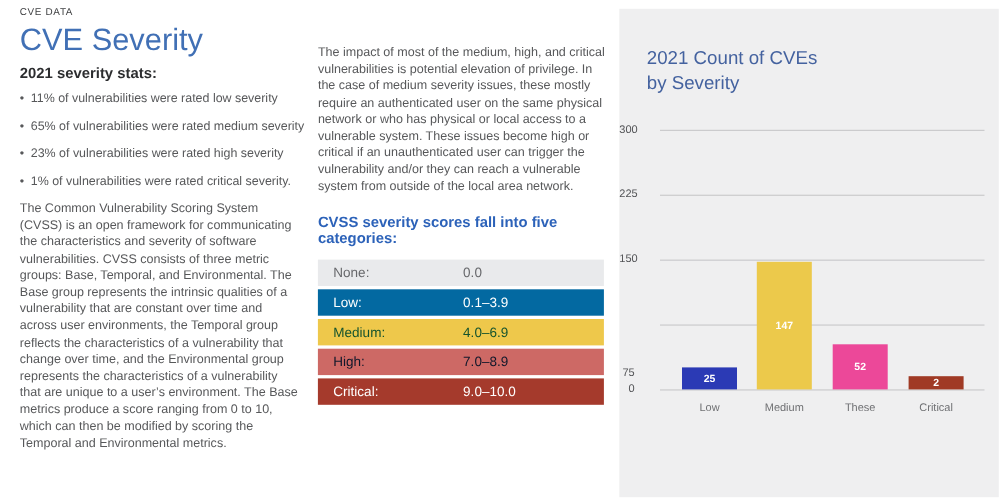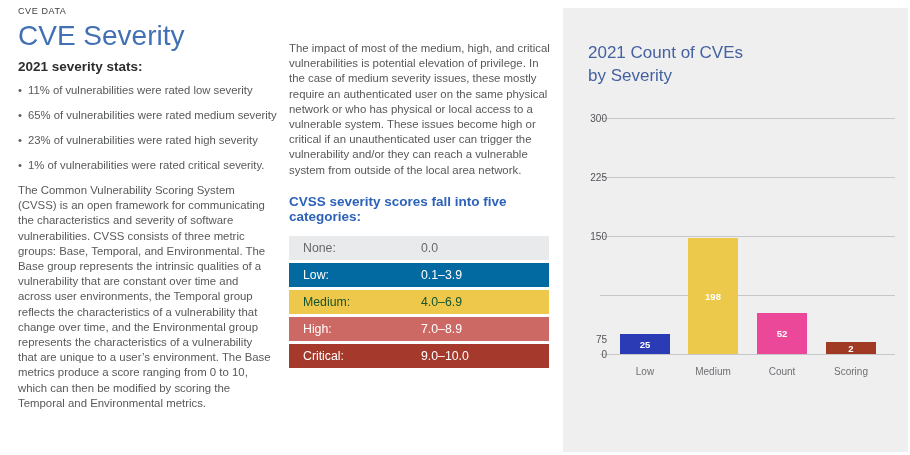--- a/index.html
+++ b/index.html
@@ -31,21 +31,21 @@
   .sev-table { margin-top:12px; width:260px; }
   .sev-row { position:relative; height:24px; margin-bottom:3px; display:flex; align-items:center; font-size:12.3px; }
   .sev-label { margin-left:14px; }
   .sev-range { position:absolute; left:132px; }
 
   
   .panel { position:absolute; left:563px; top:8px; width:345px; height:444px; background:#efeff0; }
   .chart-title { position:absolute; left:25px; top:33px; font-size:17px; line-height:23px; color:#44629f; }
   .chart-area { position:absolute; left:0; top:0; width:345px; height:444px; }
   .gridline { position:absolute; left:37px; width:295px; height:1px; background:#c7c7c9; }
-  .tick-label { position:absolute; left:0; width:44px; text-align:right; font-size:10px; color:#525356; transform:translateY(-50%); }
+  .tick-label { position:absolute; left:0; width:14px; text-align:right; font-size:10px; color:#525356; transform:translateY(-50%); }
   .bar { position:absolute; width:50px; display:flex; align-items:center; justify-content:center; }
   .bar-value { color:#ffffff; font-size:9.5px; font-weight:bold; }
   .cat-label { position:absolute; top:358px; width:70px; text-align:center; font-size:10px; color:#6f7073; }
 </style>
 </head>
 <body>
 
 <div class="col-left">
   <div class="eyebrow">CVE DATA</div>
   <div class="page-title">CVE Severity</div>
@@ -80,21 +80,21 @@
         <span class="sev-range">0.0</span>
       </div>
       <div class="sev-row" style="background: #0369a1; color: rgb(255, 255, 255);">
         <span class="sev-label">Low:</span>
         <span class="sev-range">0.1–3.9</span>
       </div>
       <div class="sev-row" style="background: rgb(238, 200, 75); color: #14532d;">
         <span class="sev-label">Medium:</span>
         <span class="sev-range">4.0–6.9</span>
       </div>
-      <div class="sev-row" style="background: rgb(205, 105, 101); color: #ffffff;">
+      <div class="sev-row" style="background: rgb(205, 105, 101); color: #0f172a;">
         <span class="sev-label">High:</span>
         <span class="sev-range">7.0–8.9</span>
       </div>
       <div class="sev-row" style="background: rgb(165, 58, 44); color: rgb(255, 255, 255);">
         <span class="sev-label">Critical:</span>
         <span class="sev-range">9.0–10.0</span>
       </div>
     </div>
 </div>
 
@@ -108,29 +108,29 @@
       <div class="tick-label" style="top: 228px;">150</div>
       <div class="gridline" style="top: 287px;"></div>
       <div class="tick-label" style="top: 287px; margin-top: 44px;">75</div>
       <div class="gridline" style="top: 346px;"></div>
       <div class="tick-label" style="top: 346px;">0</div>
       <div class="bar" style="left: 57px; top: 326.333px; height: 19.6667px; background: rgb(43, 58, 181);">
         <span class="bar-value">25</span>
       </div>
       <div class="cat-label" style="left: 47px;">Low</div>
       <div class="bar" style="left: 125px; top: 230.36px; height: 115.64px; background: rgb(236, 201, 75);">
-        <span class="bar-value">198</span>
+        <span class="bar-value">147</span>
       </div>
       <div class="cat-label" style="left: 115px;">Medium</div>
       <div class="bar" style="left: 194px; top: 305.093px; height: 40.9067px; background: #ec4899;">
         <span class="bar-value">52</span>
       </div>
-      <div class="cat-label" style="left: 184px;">Count</div>
+      <div class="cat-label" style="left: 184px;">These</div>
       <div class="bar" style="left: 263px; top: 334px; height: 12px; background: rgb(160, 58, 37);">
         <span class="bar-value">2</span>
       </div>
-      <div class="cat-label" style="left: 253px;">Scoring</div>
+      <div class="cat-label" style="left: 253px;">Critical</div>
     </div>
   <div class="chart-title">
     <div>2021 Count of CVEs</div>
     <div>by Severity</div>
   </div>
 </div>
 
 </body></html>

